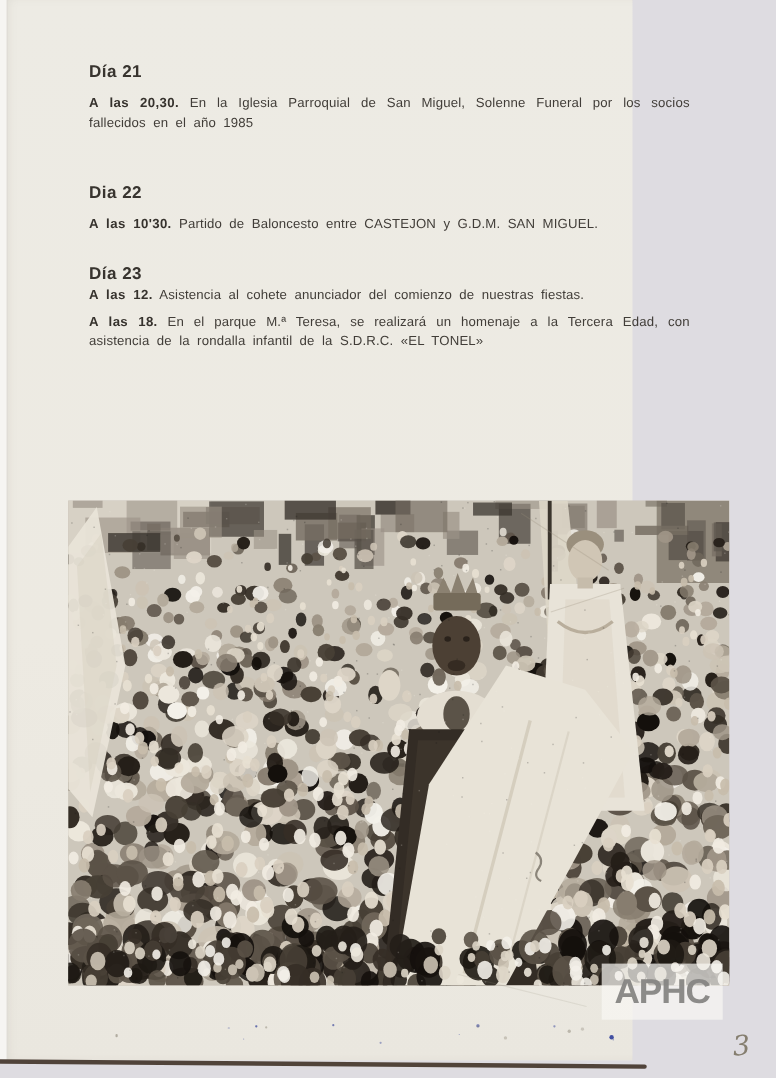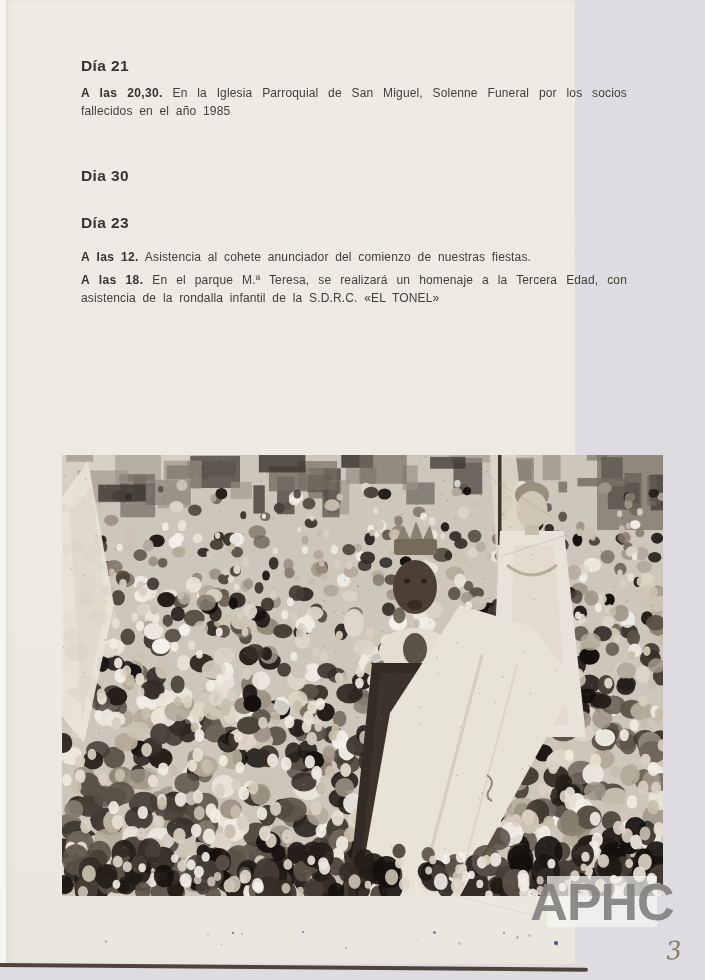--- a/index.html
+++ b/index.html
@@ -33,35 +33,35 @@
   }
   .event{
     margin:0 0 9px 0;font-size:12px;line-height:17.8px;
     text-align:justify;word-spacing:3.2px;letter-spacing:.15px;
   }
   .event .time{font-weight:bold;letter-spacing:.35px;color:#36322d;}
   section.day-section{display:block;}
   .sec-1{margin-top:46px;}
   .sec-1 .event{margin-bottom:11px;}
   .sec-2{margin-top:29px;}
-  .sec-2 h2.day{margin-bottom:17px;}
+  .sec-2 h2.day{margin-bottom:1px;}
   .sec-2 .event{margin-bottom:6px;}
   .event.hang{padding-left:50px;text-indent:-50px;}
   .photo{
     position:absolute;left:62px;top:455px;width:601px;height:441px;
     background:#ccc6bb;z-index:1;overflow:hidden;
   }
   .photo svg{display:block;}
   .watermark{
     position:absolute;left:547px;top:876px;width:110px;height:51px;
     background:rgba(248,247,243,.72);z-index:3;
     display:flex;align-items:center;justify-content:center;
   }
   .watermark span{
-    font-weight:bold;font-size:52px;letter-spacing:-1px;color:rgba(134,133,131,.95);
+    font-weight:bold;font-size:32px;letter-spacing:-1px;color:rgba(134,133,131,.95);
     transform:scaleY(.98);
   }
   .pencil-three{
     position:absolute;left:666px;top:936px;z-index:2;
     font-family:"DejaVu Serif",serif;font-style:italic;
     font-size:25px;color:#857e6f;transform:rotate(-5deg);
   }
   .crease{position:absolute;background:rgba(150,140,122,.28);z-index:2;}
   .crease.c1{right:14px;top:492px;width:95px;height:1px;transform:rotate(33deg);}
   .crease.c2{right:6px;top:545px;width:70px;height:1px;transform:rotate(-18deg);}
@@ -77,21 +77,25 @@
 
     <section class="day-section sec-0">
       <h2 class="day">Día 21</h2>
       <p class="event">
         <span class="time">A las 20,30.</span>
         <span>En la Iglesia Parroquial de San Miguel, Solenne Funeral por los socios fallecidos en el año 1985</span>
       </p>
     </section>
 
     <section class="day-section sec-1">
-      <h2 class="day">Dia 30</h2>
+      <h2 class="day">Dia 22</h2>
+      <p class="event">
+        <span class="time">A las 10'30.</span>
+        <span>Partido de Baloncesto entre CASTEJON y G.D.M. SAN MIGUEL.</span>
+      </p>
     </section>
 
     <section class="day-section sec-2">
       <h2 class="day">Día 23</h2>
       <p class="event">
         <span class="time">A las 12.</span>
         <span>Asistencia al cohete anunciador del comienzo de nuestras fiestas.</span>
       </p>
       <p class="event">
         <span class="time">A las 18.</span>

